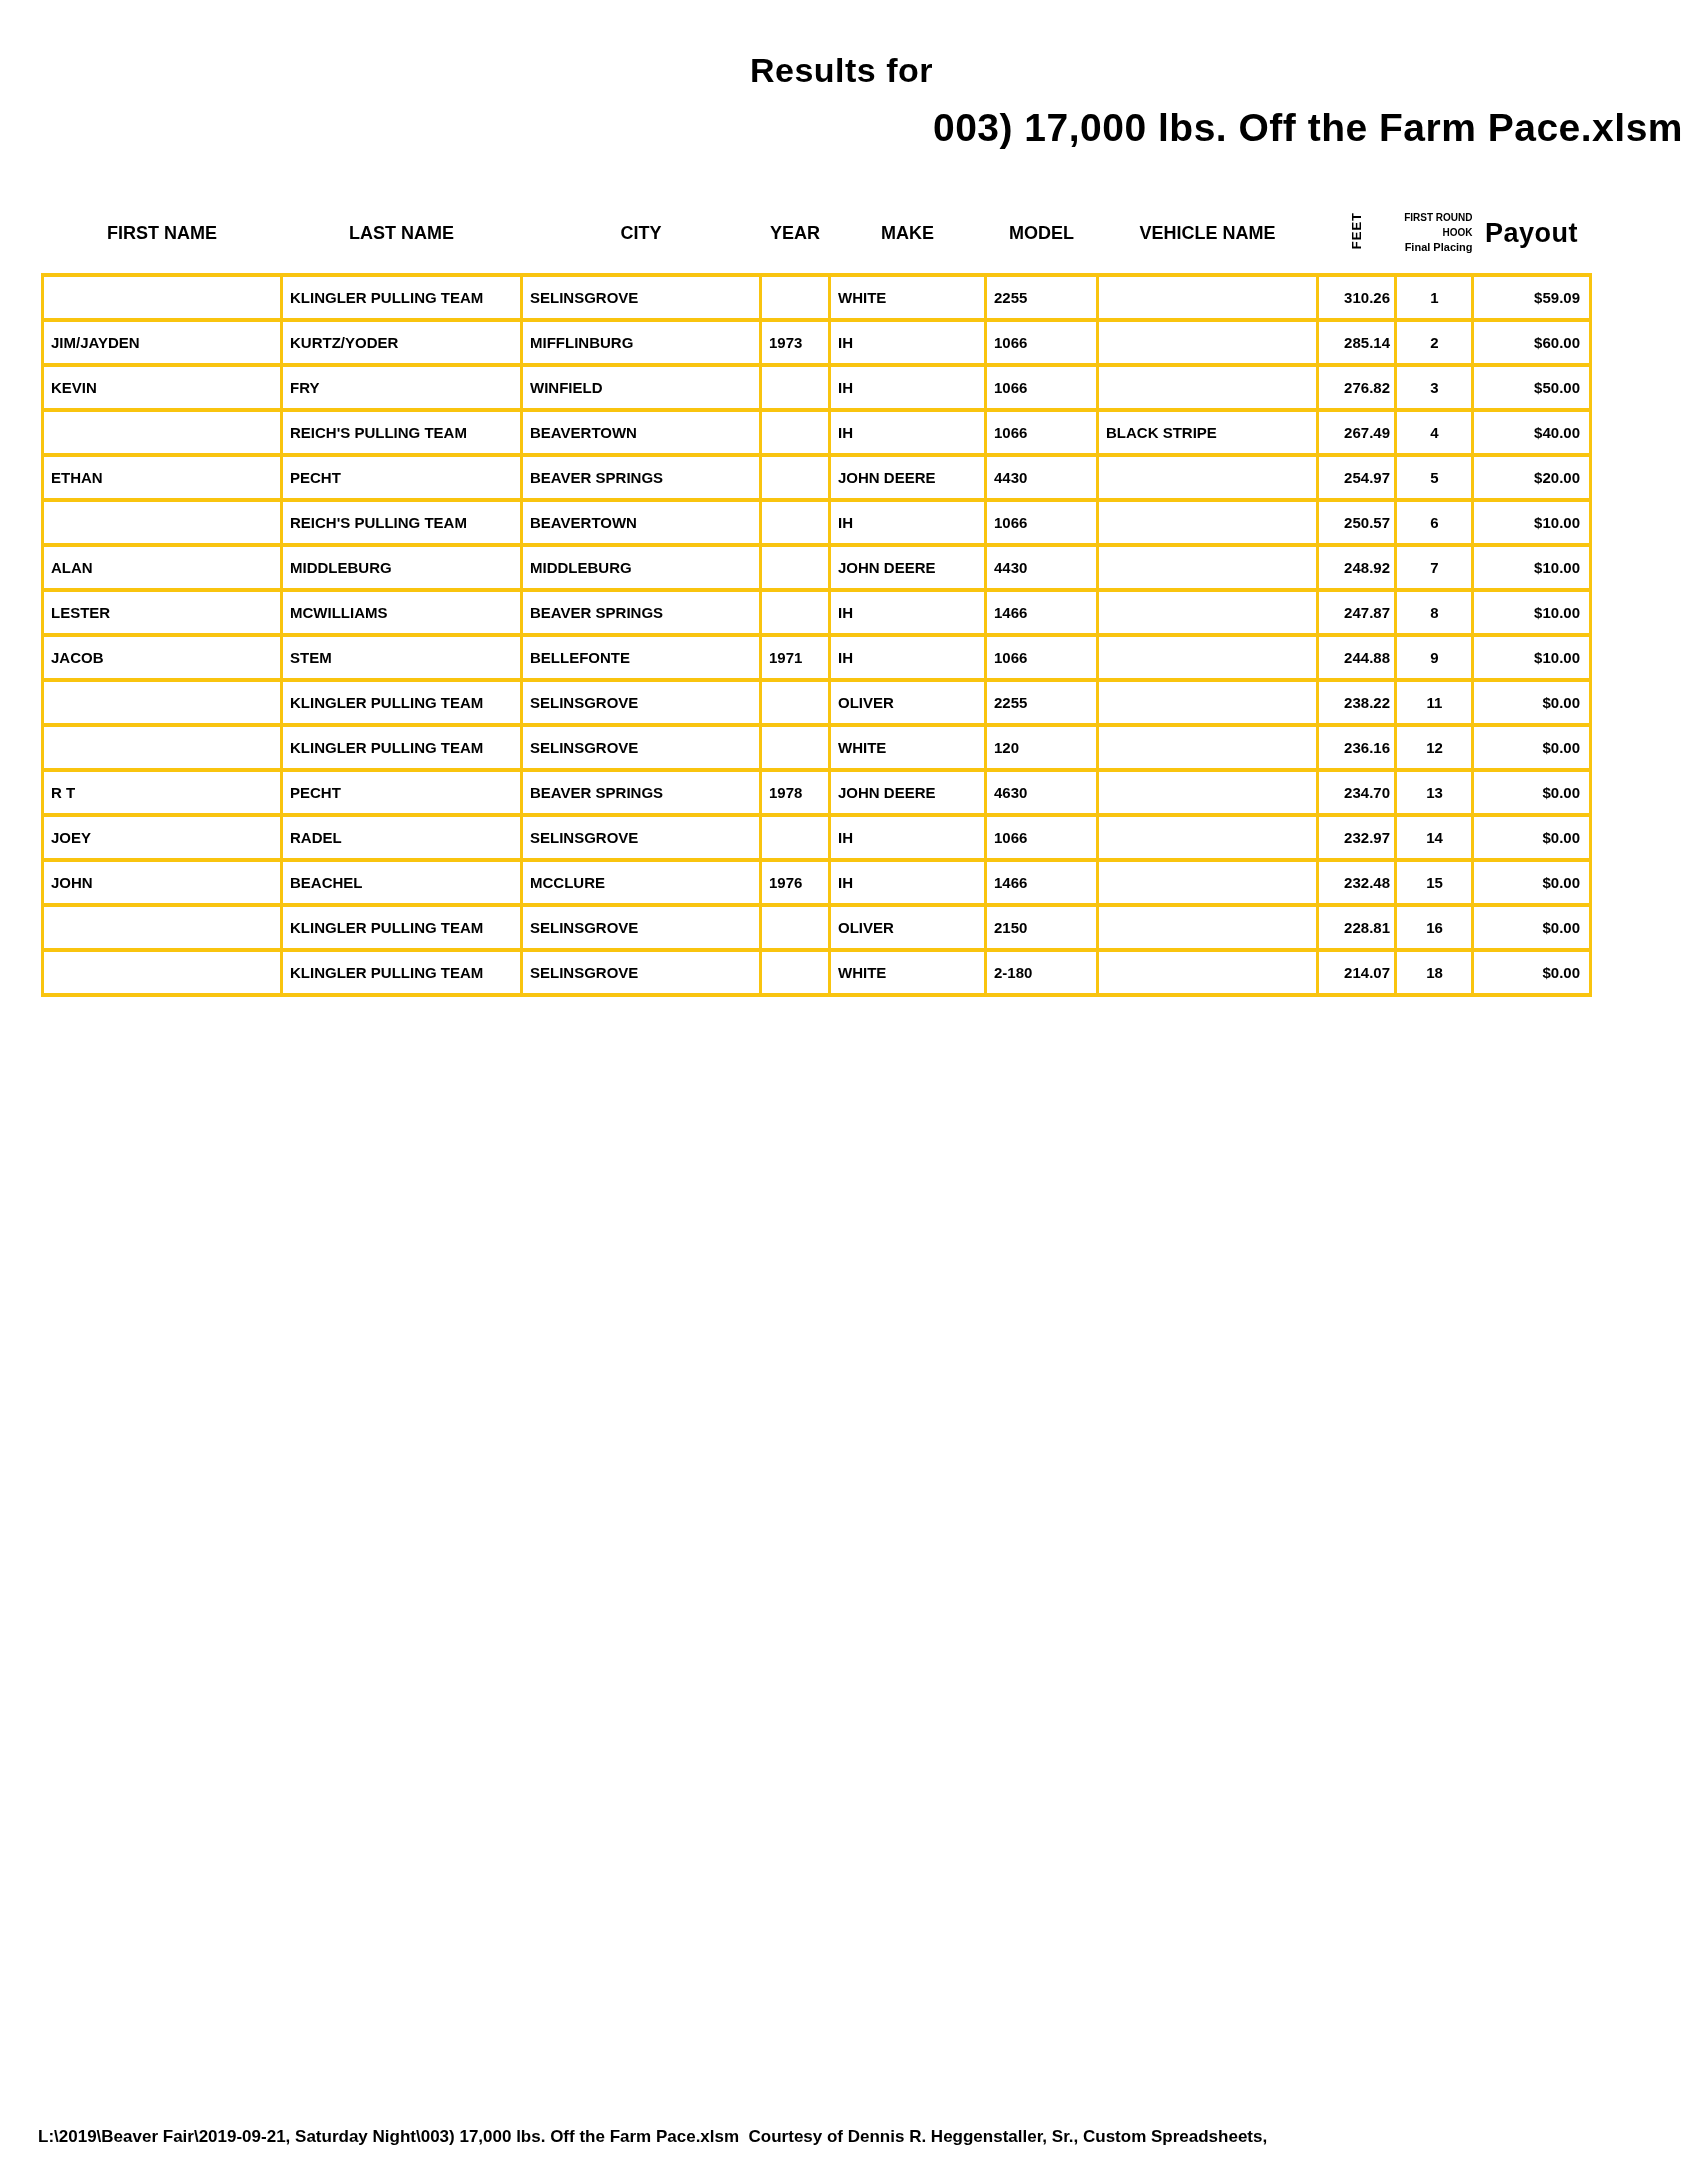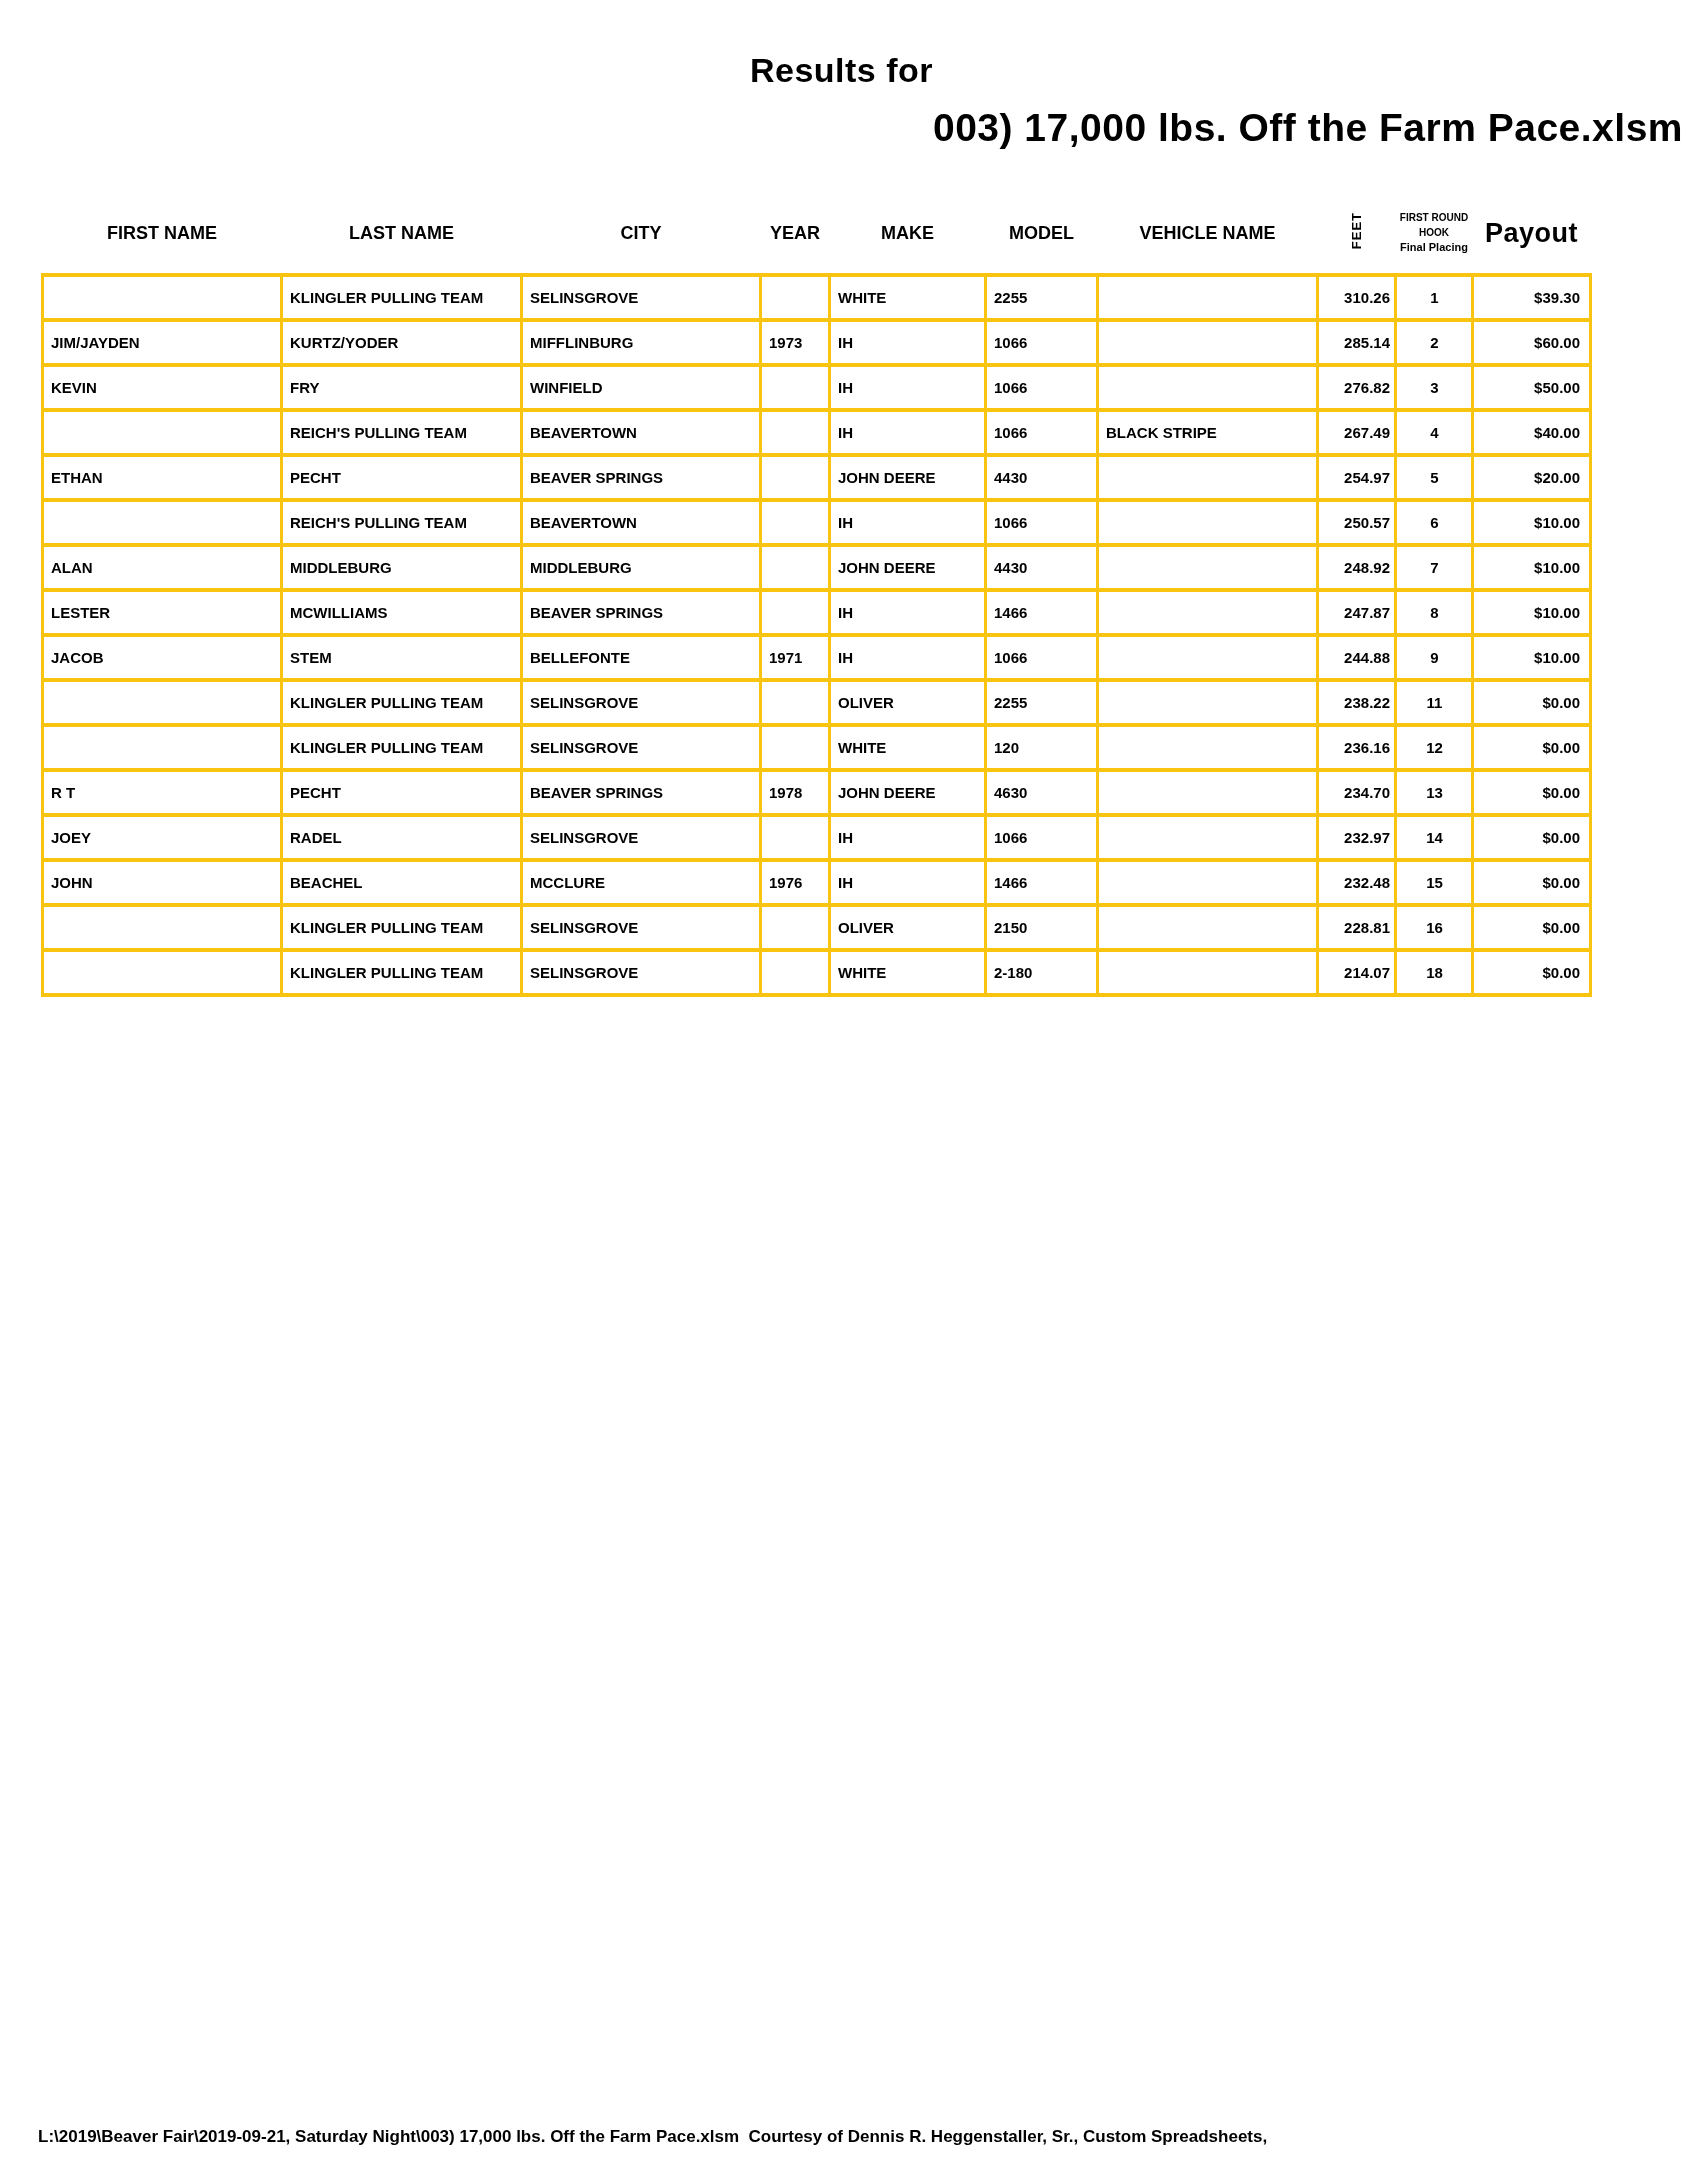--- a/index.html
+++ b/index.html
@@ -68,21 +68,21 @@
     padding: 0;
     white-space: nowrap;
   }
   th .vertical {
     writing-mode: vertical-rl;
     transform: rotate(180deg);
     display: inline-block;
     font-size: 13px;
     letter-spacing: 1px;
   }
-  th.hook-th { font-size: 10px; line-height: 1.45; }
+  th.hook-th { font-size: 10px; line-height: 1.45; text-align: right; }
   th.hook-th .hook-small   { font-size: 10px; display: block; }
   th.hook-th .hook-placing { font-size: 11px; display: block; }
   th.payout-th { font-size: 27px; letter-spacing: 0.5px; }
 
   tbody td {
     border: 3px solid var(--gold);
     border-top-width: 4px;
     border-bottom-width: 4px;
     height: 45px;
     vertical-align: middle;
@@ -157,21 +157,21 @@
         <tr>
           <td class="col-first-name"></td>
           <td class="col-last-name">KLINGLER PULLING TEAM</td>
           <td class="col-city">SELINSGROVE</td>
           <td class="col-year"></td>
           <td class="col-make">WHITE</td>
           <td class="col-model">2255</td>
           <td class="col-vehicle-name"></td>
           <td class="col-feet">310.26</td>
           <td class="col-placing">1</td>
-          <td class="col-payout">$39.30</td>
+          <td class="col-payout">$59.09</td>
         </tr>
         <tr>
           <td class="col-first-name">JIM/JAYDEN</td>
           <td class="col-last-name">KURTZ/YODER</td>
           <td class="col-city">MIFFLINBURG</td>
           <td class="col-year">1973</td>
           <td class="col-make">IH</td>
           <td class="col-model">1066</td>
           <td class="col-vehicle-name"></td>
           <td class="col-feet">285.14</td>

